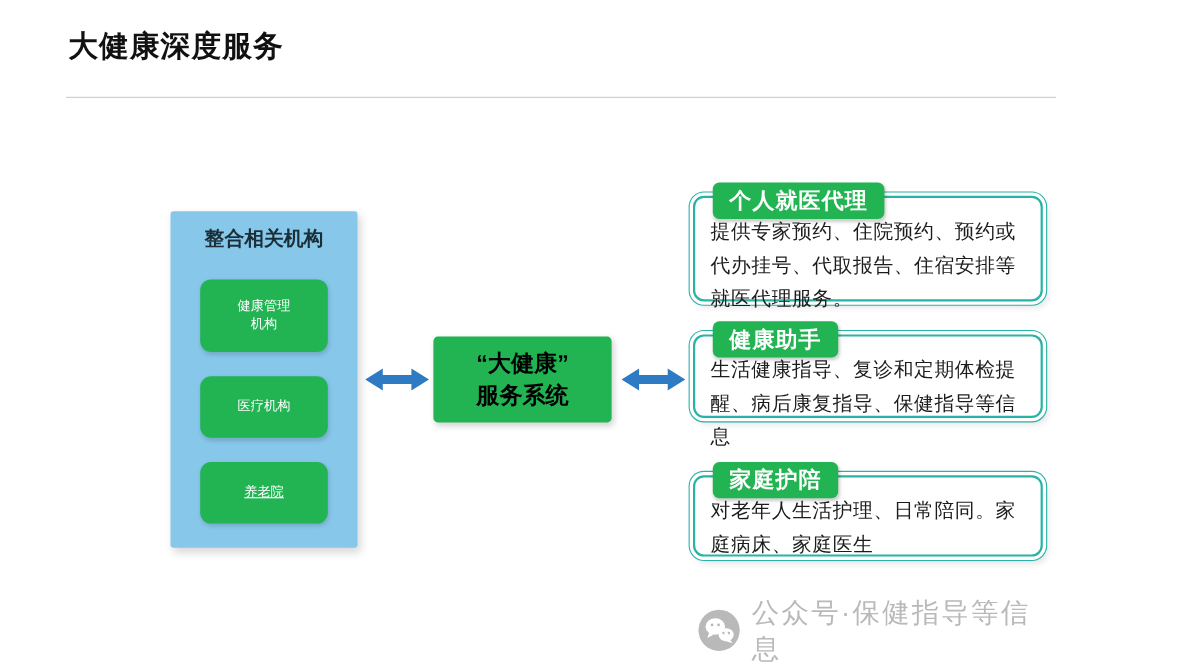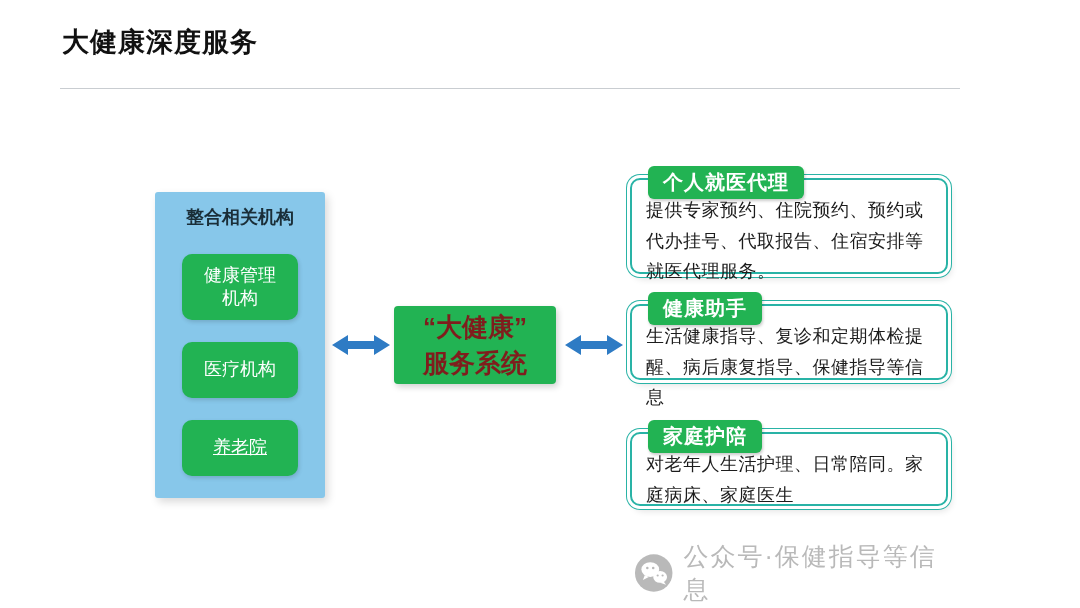--- a/index.html
+++ b/index.html
@@ -49,43 +49,43 @@
     font-weight: 700;
     color: #1a2e38;
   }
   .org-item {
     position: absolute;
     left: 27px;
     width: 116px;
     background: var(--green, #22b353);
     border-radius: 10px;
     color: #ffffff;
-    font-size: 18px;
+    font-size: 12px;
     display: flex;
     align-items: center;
     justify-content: center;
     text-align: center;
     line-height: 1.3;
     white-space: pre-line;
     box-shadow: 1px 2px 4px rgba(0,0,0,.15);
   }
   .org-item-0 { top: 62px;  height: 66px; }
   .org-item-1 { top: 150px; height: 56px; }
   .org-item-2 { top: 228px; height: 56px; text-decoration: underline; }
   
   .hub {
     position: absolute;
     left: 394px;
     top: 306px;
     width: 162px;
     height: 78px;
     background: var(--green, #22b353);
     border-radius: 4px;
-    color: #7f1d1d;
-    font-size: 26px;
+    color: #000000;
+    font-size: 21px;
     font-weight: 700;
     display: flex;
     align-items: center;
     justify-content: center;
     line-height: 1.4;
     white-space: pre-line;
     box-shadow: 2px 3px 6px rgba(0,0,0,.18);
   }
   
   .arrow { position: absolute; width: 58px; height: 26px; }

